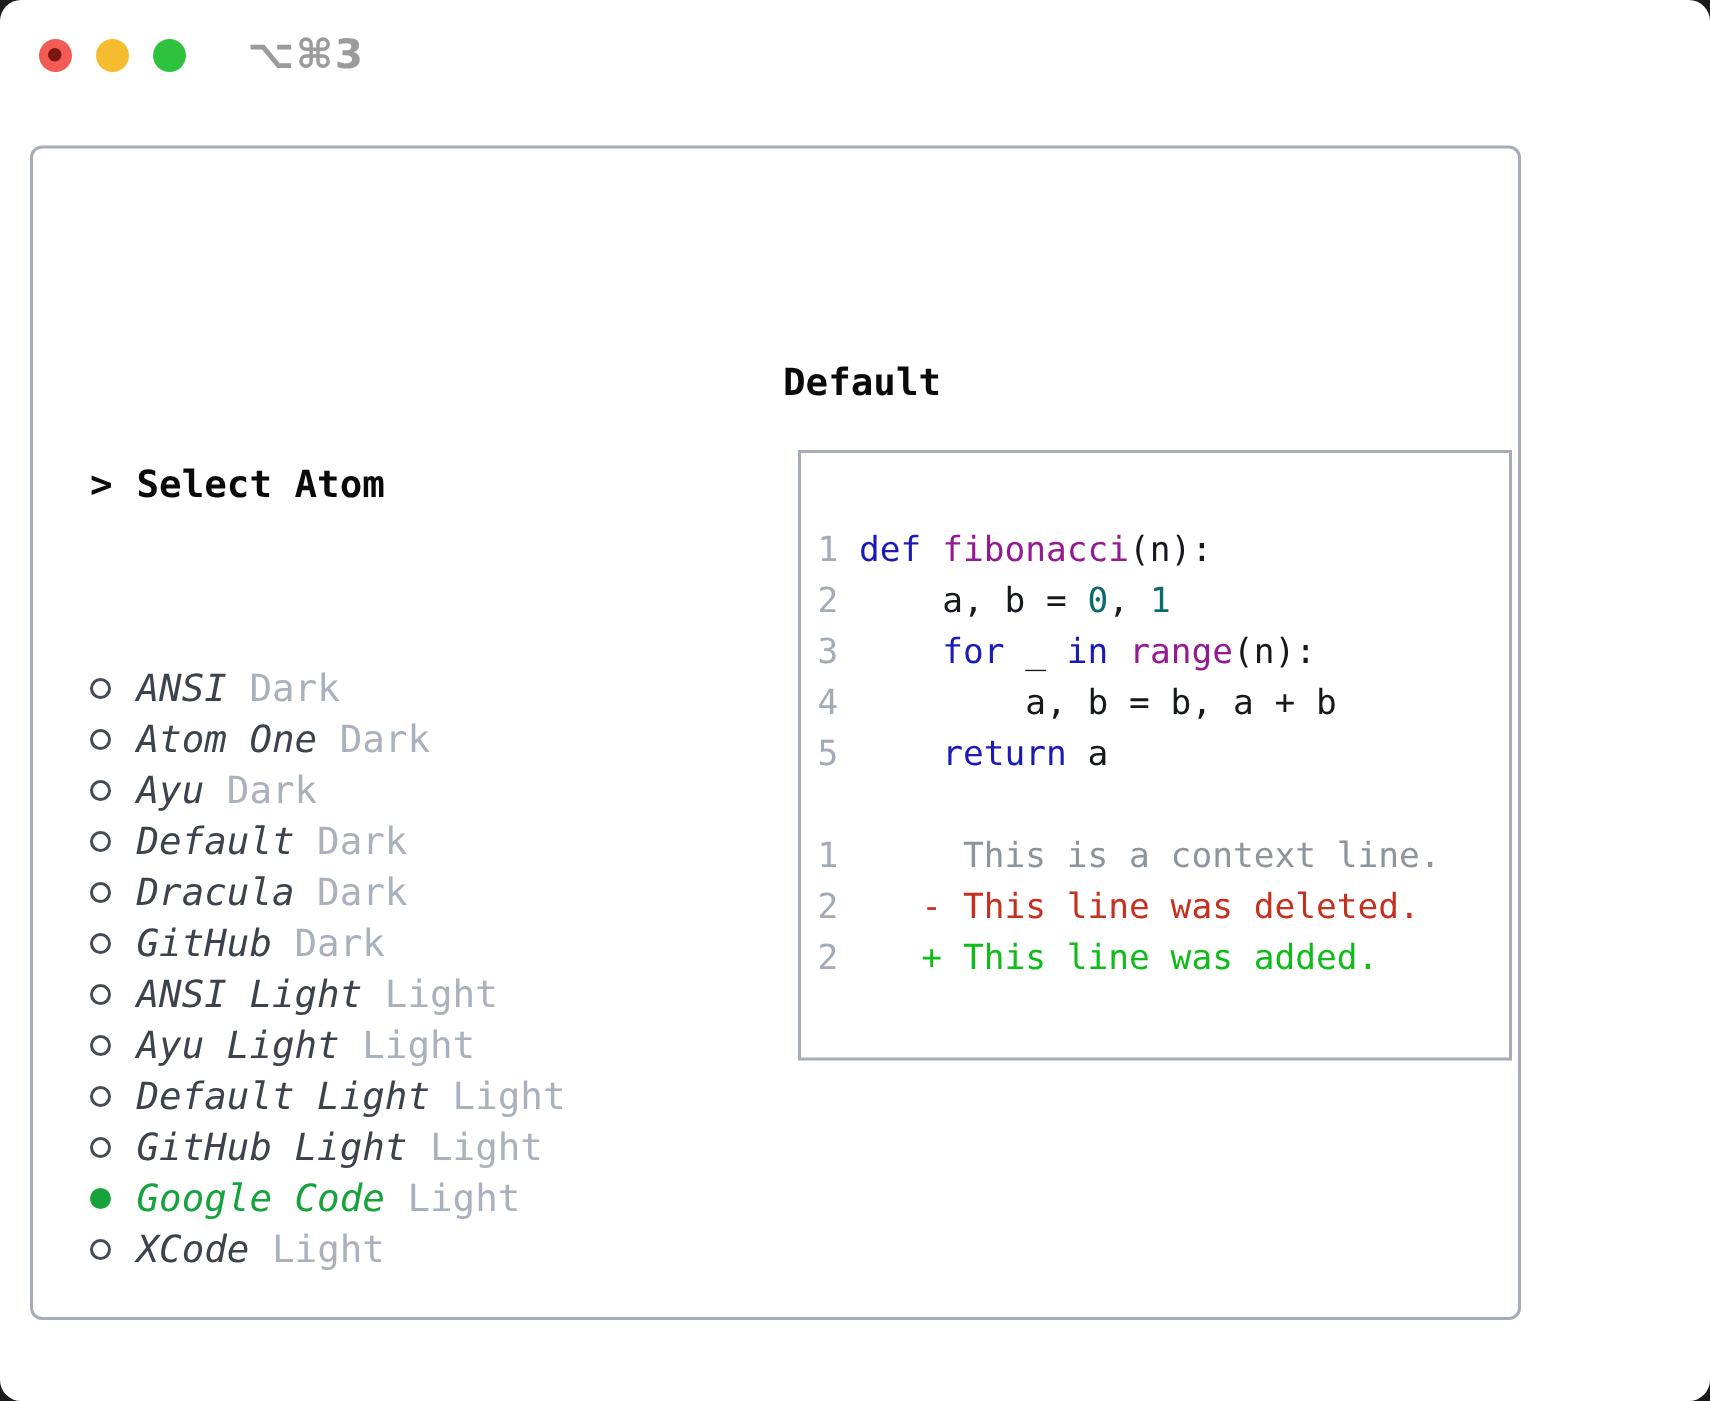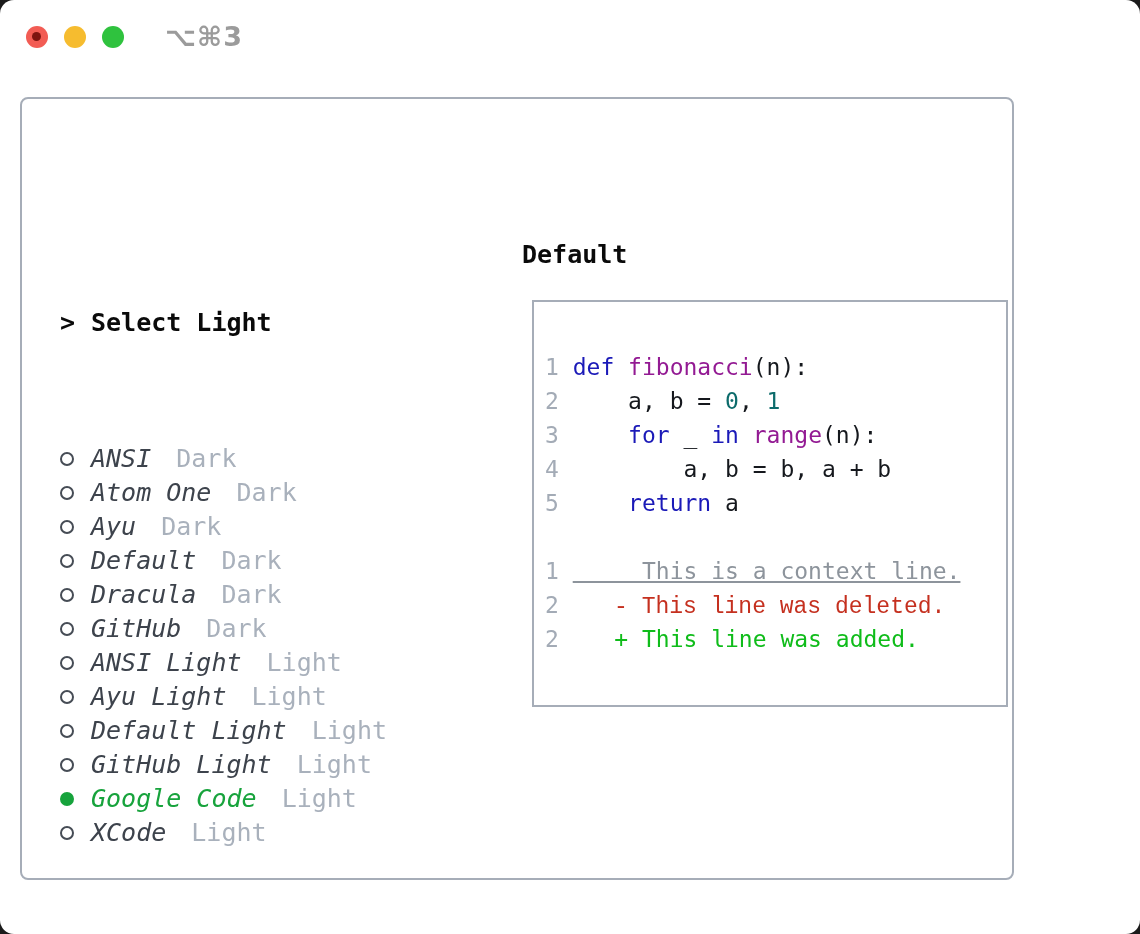--- a/index.html
+++ b/index.html
@@ -43,63 +43,63 @@
   .caret{font-weight:bold;color:#0a0a0a;}
   .hdr{font-weight:bold;color:#0a0a0a;}
   .bullet{
     display:inline-block;width:10px;height:10px;border-radius:50%;
     border:2px solid #464c55;vertical-align:1px;
   }
   .bullet.selected{background:var(--selected-green);border-color:var(--selected-green);}
   .theme-row{cursor:pointer;}
   .tname{color:var(--item-text);font-style:italic;}
   .tname.selected-text{color:var(--selected-green);}
-  .tvariant{color:var(--muted-gray);margin-left:10px;}
+  .tvariant{color:var(--muted-gray);}
   
   .preview-header{
     position:absolute;left:500px;top:139px;
     font-size:25px;line-height:34px;font-weight:bold;color:#0a0a0a;
   }
   .preview-box{
     position:absolute;left:510px;top:201px;width:472px;height:403px;
     border:2px solid var(--border-gray);background:#fff;
     overflow:hidden;
   }
   .code{
     position:absolute;left:11px;top:48px;
     font-size:23px;line-height:34px;white-space:pre;
   }
   .crow{height:34px;}
   .tok-num{color:var(--line-number-gray);}
   .tok-pln{color:var(--code-black);}
   .tok-kwd{color:var(--keyword-blue);}
   .tok-typ{color:var(--function-purple);}
   .tok-lit{color:var(--literal-teal);}
-  .tok-ctx{color:var(--context-gray);text-decoration:underline;}
-  .tok-del{color:var(--deleted-red);font-family:Liberation Mono, monospace;}
+  .tok-ctx{color:var(--context-gray);}
+  .tok-del{color:var(--deleted-red);}
   .tok-add{color:var(--added-green);text-align:right;}
 </style>
 </head>
 <body>
 
 <div class="window">
 
   <div class="titlebar">
     <span class="tl red">
       <span class="dot"></span>
     </span>
     <span class="tl yellow"></span>
     <span class="tl green"></span>
     <span class="wtitle">⌥⌘3</span>
   </div>
 
   <div class="panel">
 
     <div class="left">
-      <div class="row"><span class="marker caret">&gt;</span><span class="hdr">Select Light</span></div>
+      <div class="row"><span class="marker caret">&gt;</span><span class="hdr">Select Atom</span></div>
 
       <div id="theme-list"><div class="row theme-row"><span class="marker"><span class="bullet"></span></span><span class="tname">ANSI</span><span class="tvariant"> Dark</span></div><div class="row theme-row"><span class="marker"><span class="bullet"></span></span><span class="tname">Atom One</span><span class="tvariant"> Dark</span></div><div class="row theme-row"><span class="marker"><span class="bullet"></span></span><span class="tname">Ayu</span><span class="tvariant"> Dark</span></div><div class="row theme-row"><span class="marker"><span class="bullet"></span></span><span class="tname">Default</span><span class="tvariant"> Dark</span></div><div class="row theme-row"><span class="marker"><span class="bullet"></span></span><span class="tname">Dracula</span><span class="tvariant"> Dark</span></div><div class="row theme-row"><span class="marker"><span class="bullet"></span></span><span class="tname">GitHub</span><span class="tvariant"> Dark</span></div><div class="row theme-row"><span class="marker"><span class="bullet"></span></span><span class="tname">ANSI Light</span><span class="tvariant"> Light</span></div><div class="row theme-row"><span class="marker"><span class="bullet"></span></span><span class="tname">Ayu Light</span><span class="tvariant"> Light</span></div><div class="row theme-row"><span class="marker"><span class="bullet"></span></span><span class="tname">Default Light</span><span class="tvariant"> Light</span></div><div class="row theme-row"><span class="marker"><span class="bullet"></span></span><span class="tname">GitHub Light</span><span class="tvariant"> Light</span></div><div class="row theme-row"><span class="marker"><span class="bullet selected"></span></span><span class="tname selected-text">Google Code</span><span class="tvariant"> Light</span></div><div class="row theme-row"><span class="marker"><span class="bullet"></span></span><span class="tname">XCode</span><span class="tvariant"> Light</span></div></div>
 
       
 
       
 
       
 
       

